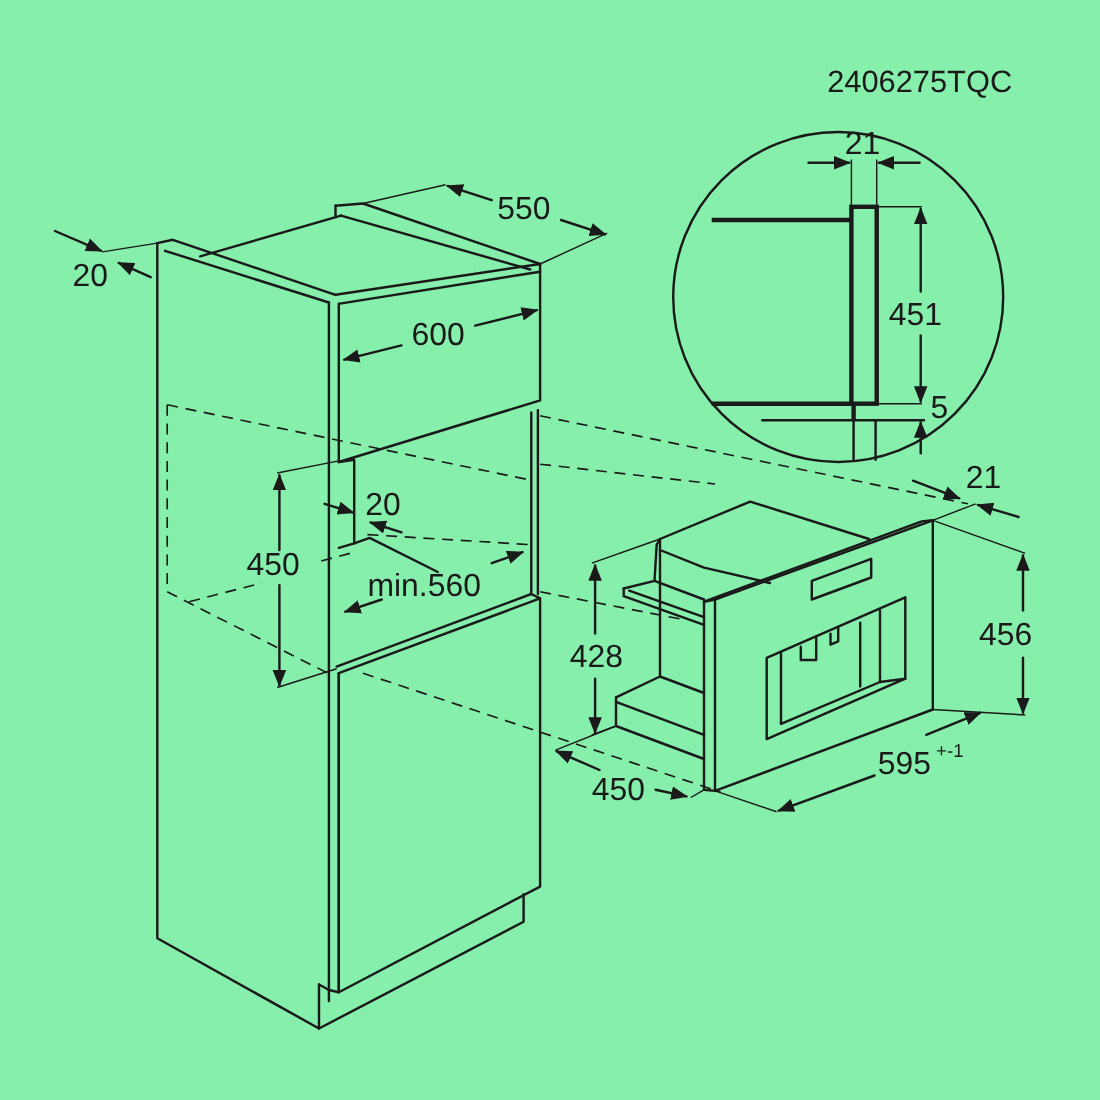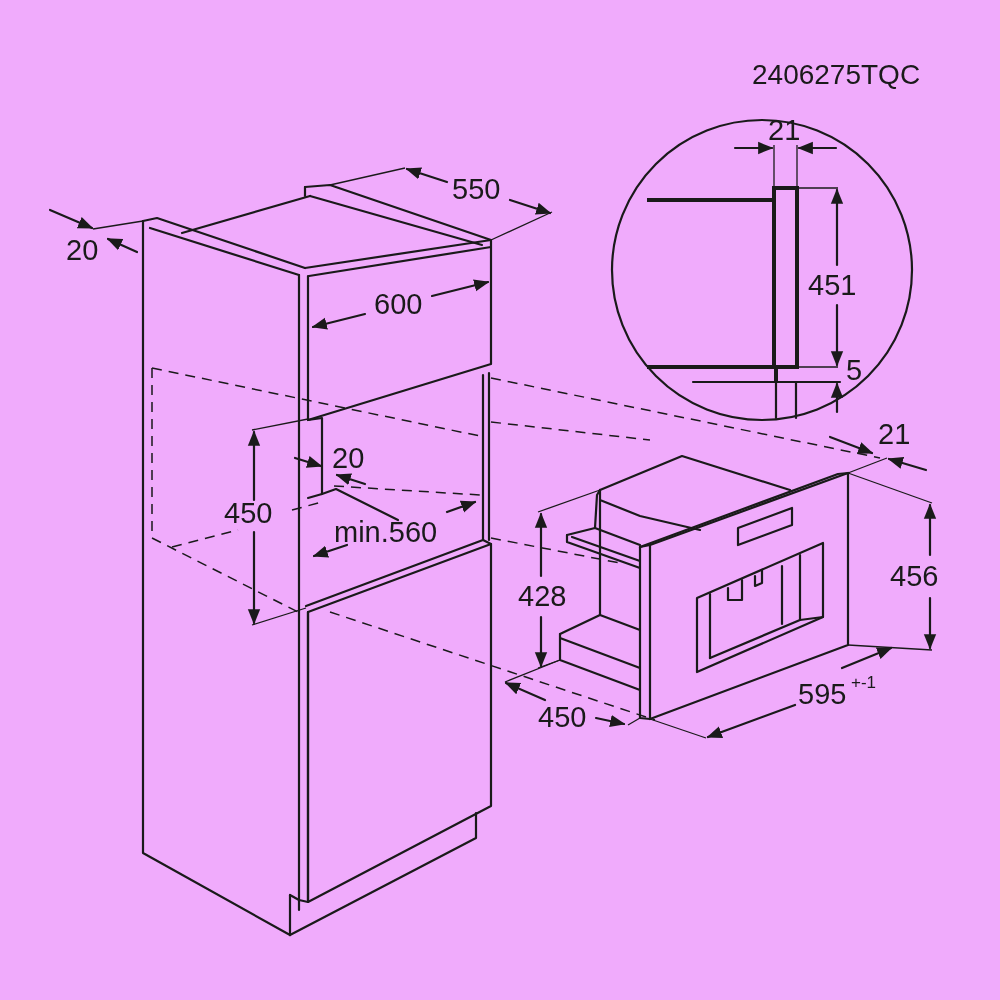--- a/index.html
+++ b/index.html
@@ -1,16 +1,16 @@
 <!DOCTYPE html>
 <html><head>
   <meta charset="utf-8">
   <style>
     html, body { margin: 0; padding: 0; background: #ffffff; }
-    #canvas { position: relative; width: 1000px; height: 1000px; background: #f0abfc; overflow: hidden; }
+    #canvas { position: relative; width: 1000px; height: 1000px; background: #86efac; overflow: hidden; }
     svg { position: absolute; left: 0; top: 0; }
     .ln { stroke: #1a1a1a; stroke-width: 2.2; fill: none; stroke-linejoin: round; stroke-linecap: round; }
     .ln-thin { stroke: #1a1a1a; stroke-width: 1.3; fill: none; }
     .ln-heavy { stroke: #1a1a1a; stroke-width: 4; fill: none; }
     .dash { stroke: #1a1a1a; stroke-width: 1.5; fill: none; stroke-dasharray: 10 7; }
     .arrowhead { fill: #1a1a1a; }
     .lbl { font-family: "Liberation Sans", sans-serif; font-size: 29px; fill: #1a1a1a; }
     .lbl-code { font-family: "Liberation Sans", sans-serif; font-size: 28px; fill: #1a1a1a; }
     .lbl-sup { font-family: "Liberation Sans", sans-serif; font-size: 17px; fill: #1a1a1a; }
   </style>

